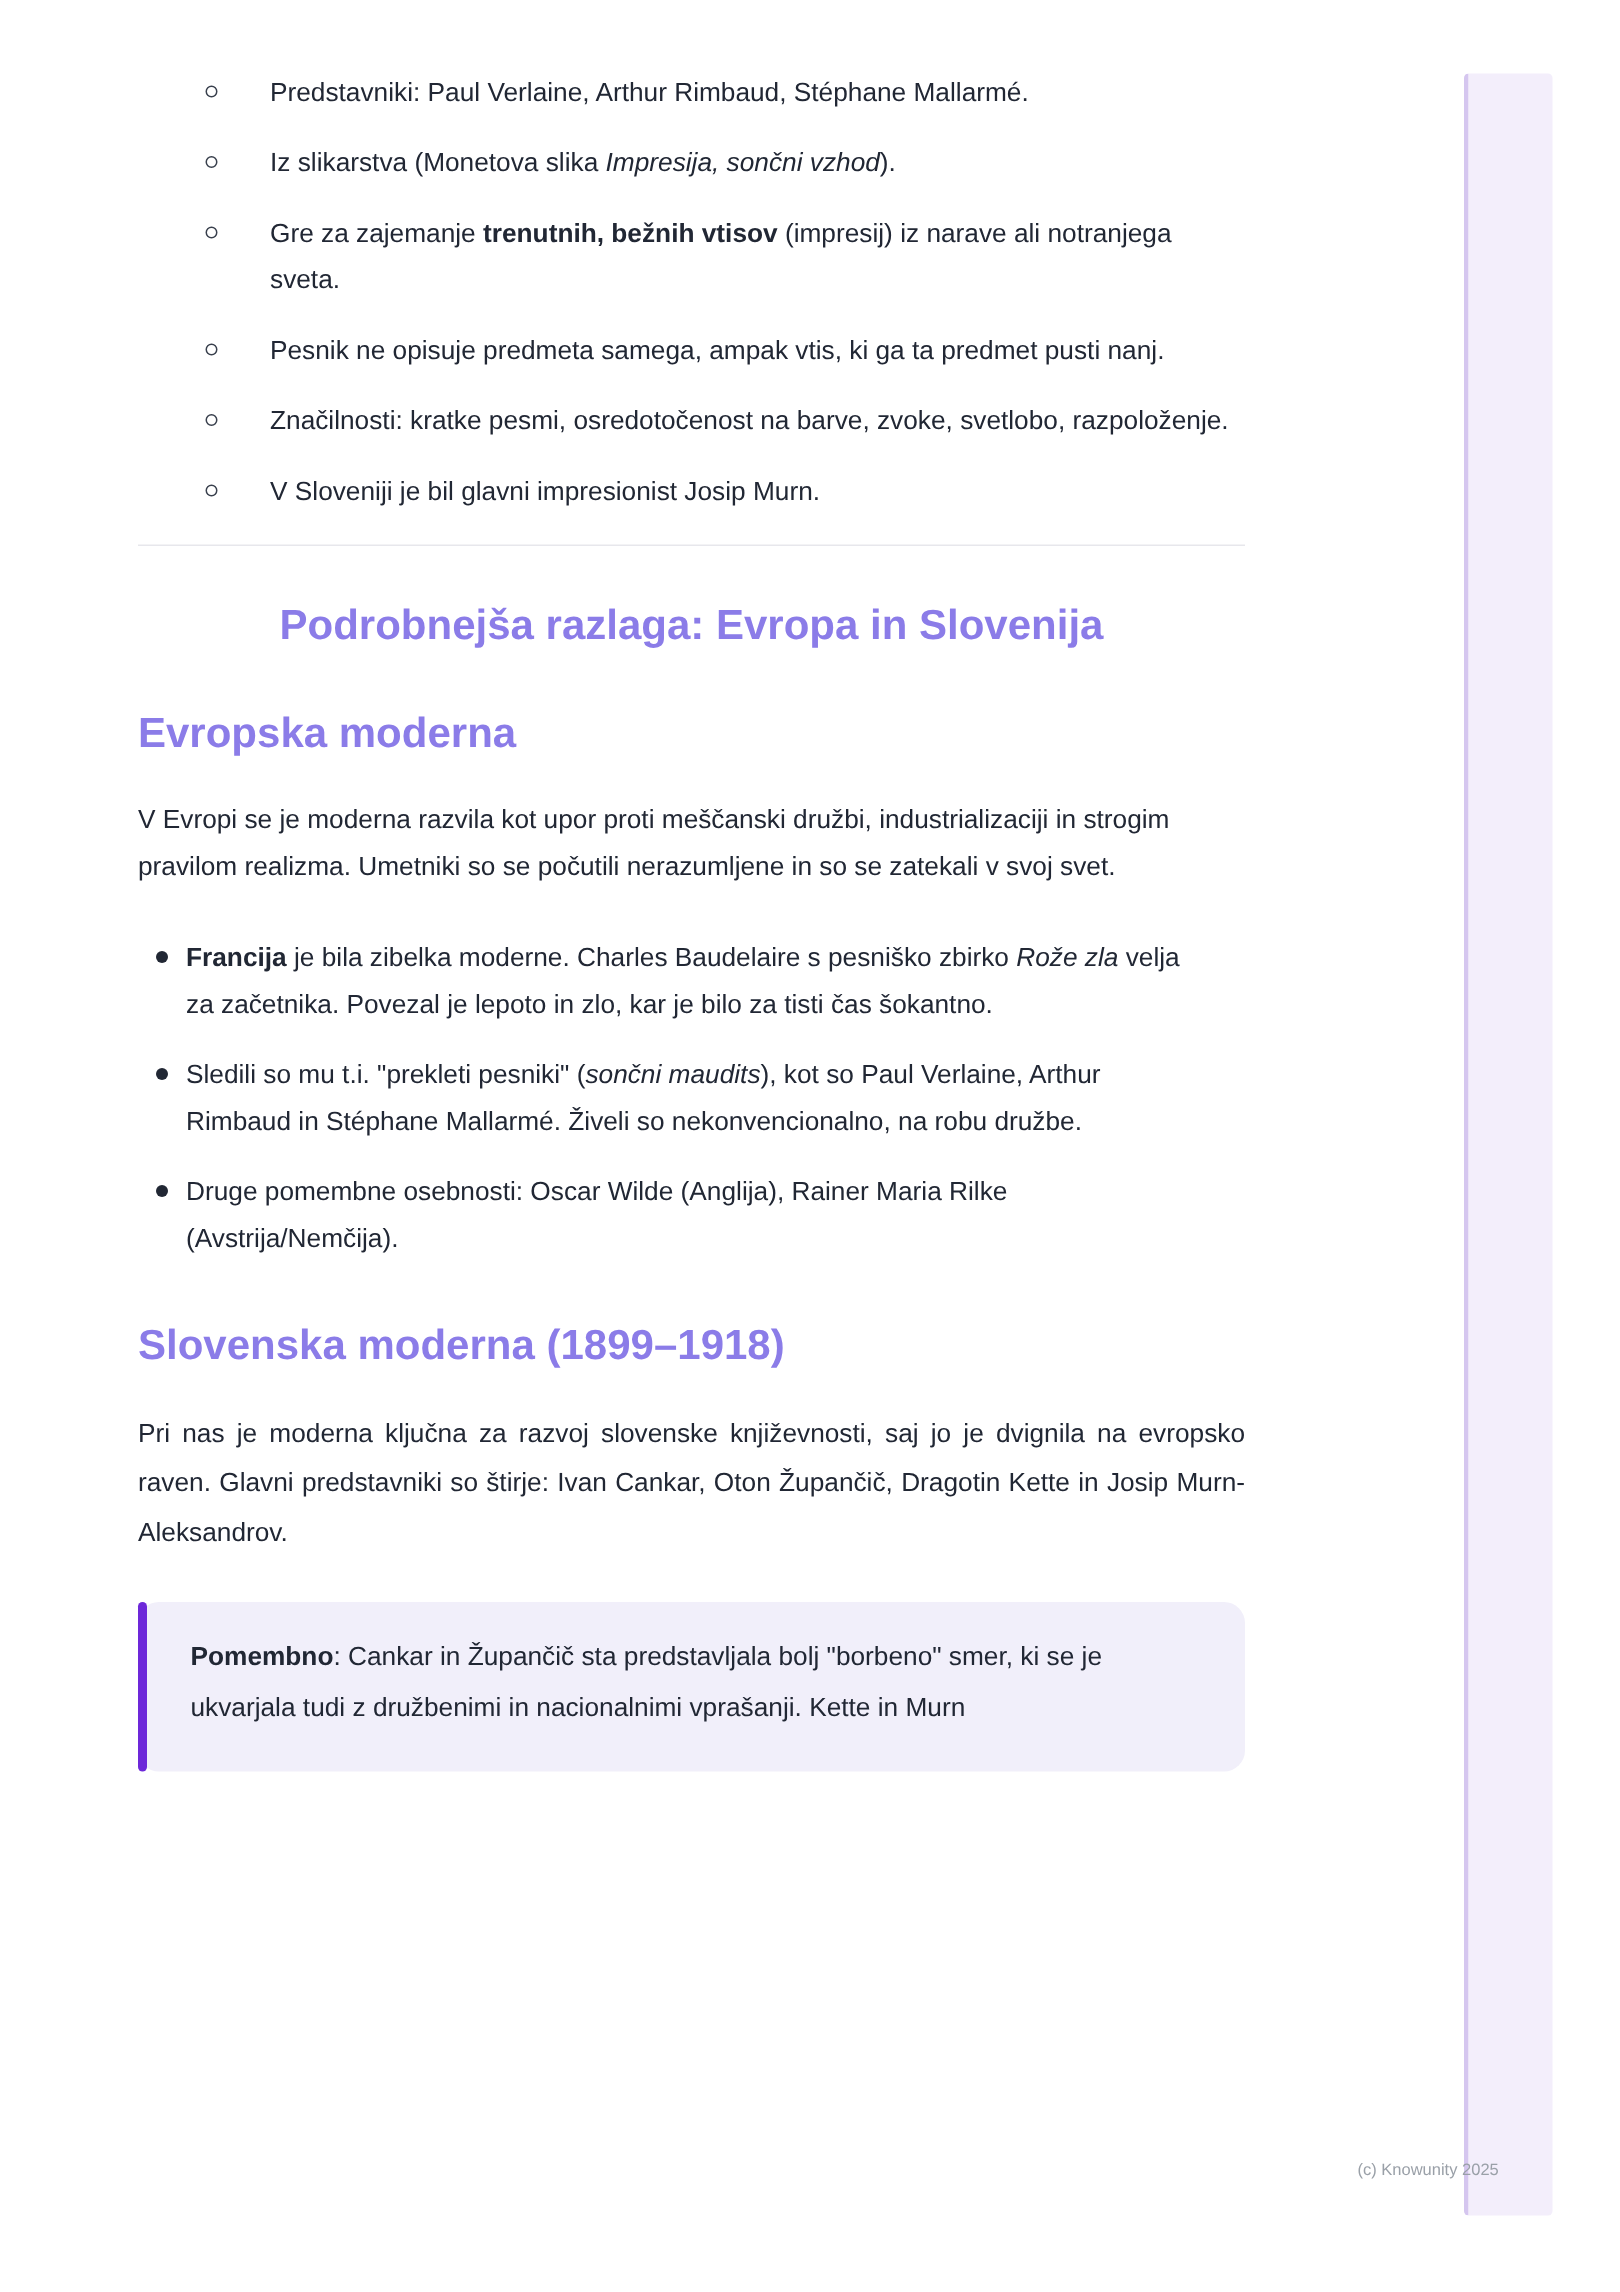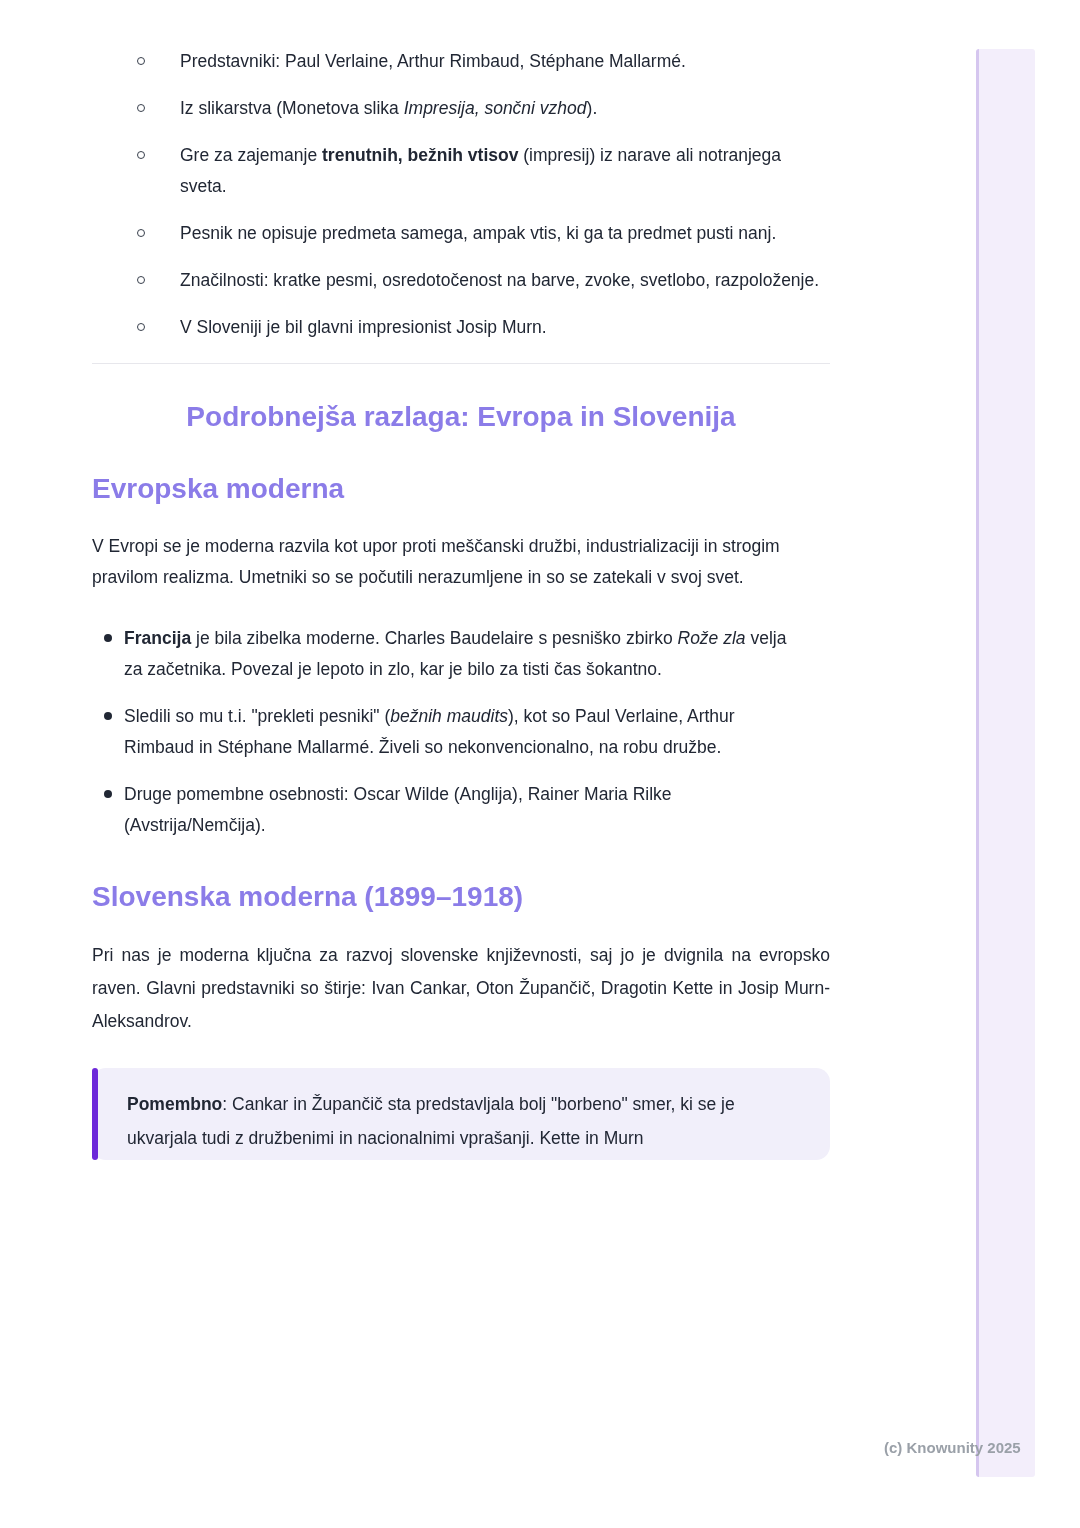--- a/index.html
+++ b/index.html
@@ -34,40 +34,40 @@
   hr.divider { border: none; height: 1px; background: var(--divider, #e7e7ec); margin: 20px 0 0 0; width: 738px; }
   
   h2.h2 { font-size: 28px; line-height: 36px; font-weight: 700; color: var(--heading, #8b7ce8); margin: 35px 0 0 0; text-align: center; }
   h3.h3 { font-size: 28px; line-height: 28px; font-weight: 700; color: var(--heading, #8b7ce8); margin: 40px 0 0 0; }
   .list + h3.h3 { margin-top: 42px; }
   
   .p { margin: 28px 0 0 0; }
   .p.justify { text-align: justify; line-height: 33px; }
   .p + .list { margin-top: 30px; }
   
-  .callout { position: relative; margin-top: 30px; background: var(--callout-bg, #f1effa); border-radius: 14px; padding: 19px 40px 5px 35px; }
+  .callout { position: relative; margin-top: 30px; background: var(--callout-bg, #f1effa); border-radius: 14px; padding: 19px 40px 26px 35px; }
   .callout .bar { position: absolute; left: 0; top: 0; bottom: 0; width: 6px; background: var(--callout-border, #6d28d9); border-radius: 6px; }
   .callout .txt { line-height: 34px; max-width: 648px; }
   
   .b { font-weight: 700; }
   .i { font-style: italic; }
   
   .side-strip {
     position: absolute; left: 976px; top: 49px;
     width: 59px; height: 1428px;
     background: var(--side-strip-fill, #f3eefb);
     border-left: 3px solid var(--side-strip-edge, #d5c6ef);
     border-radius: 3px;
   }
   
   .watermark {
-    position: absolute; left: 884px; top: 1440px;
-    font-size: 15px; line-height: 15px;
+    position: absolute; left: 905px; top: 1440px;
+    font-size: 11px; line-height: 15px;
     color: var(--watermark, #9aa0a8);
-    z-index: 5; white-space: nowrap; font-weight: bold;
+    z-index: 5; white-space: nowrap;
   }
 </style>
 </head>
 <body>
 
 <div class="content">
     <ul class="list sub">
       <li>
         <span class="marker"></span>
         <div class="txt"><span class="">Predstavniki: Paul Verlaine, Arthur Rimbaud, Stéphane Mallarmé.</span></div>
@@ -99,21 +99,21 @@
     <h2 class="h2"><span class="">Podrobnejša razlaga: Evropa in Slovenija</span></h2>
     <h3 class="h3"><span class="">Evropska moderna</span></h3>
     <div class="p"><span class="">V Evropi se je moderna razvila kot upor proti meščanski družbi, industrializaciji in strogim pravilom realizma. Umetniki so se počutili nerazumljene in so se zatekali v svoj svet.</span></div>
     <ul class="list main">
       <li>
         <span class="marker"></span>
         <div class="txt"><span class="b ">Francija</span><span class=""> je bila zibelka moderne. Charles Baudelaire s pesniško zbirko </span><span class="i">Rože zla</span><span class=""> velja za začetnika. Povezal je lepoto in zlo, kar je bilo za tisti čas šokantno.</span></div>
       </li>
       <li>
         <span class="marker"></span>
-        <div class="txt"><span class="">Sledili so mu t.i. "prekleti pesniki" (</span><span class="i">bežnih maudits</span><span class="">), kot so Paul Verlaine, Arthur Rimbaud in Stéphane Mallarmé. Živeli so nekonvencionalno, na robu družbe.</span></div>
+        <div class="txt"><span class="">Sledili so mu t.i. "prekleti pesniki" (</span><span class="i">sončni maudits</span><span class="">), kot so Paul Verlaine, Arthur Rimbaud in Stéphane Mallarmé. Živeli so nekonvencionalno, na robu družbe.</span></div>
       </li>
       <li>
         <span class="marker"></span>
         <div class="txt"><span class="">Druge pomembne osebnosti: Oscar Wilde (Anglija), Rainer Maria Rilke (Avstrija/Nemčija).</span></div>
       </li>
     </ul>
     <h3 class="h3"><span class="">Slovenska moderna (1899–1918)</span></h3>
     <div class="p justify"><span class="">Pri nas je moderna ključna za razvoj slovenske književnosti, saj jo je dvignila na evropsko raven. Glavni predstavniki so štirje: Ivan Cankar, Oton Župančič, Dragotin Kette in Josip Murn-Aleksandrov.</span></div>
     <div class="callout">
       <div class="bar"></div>

